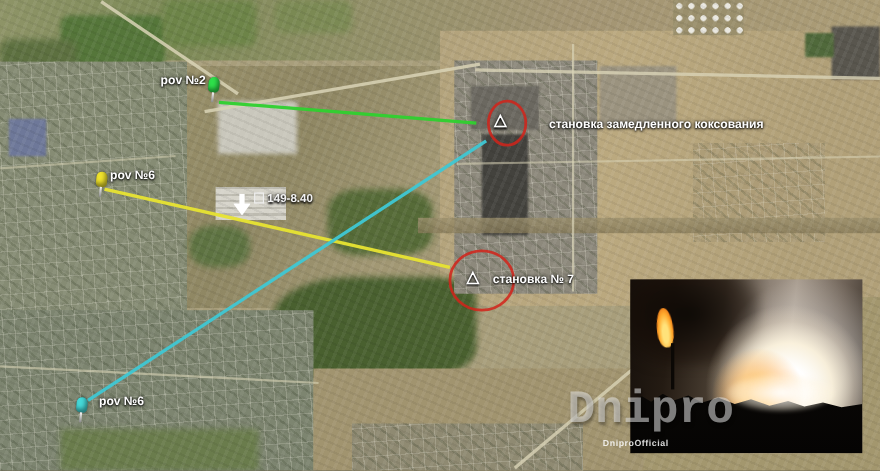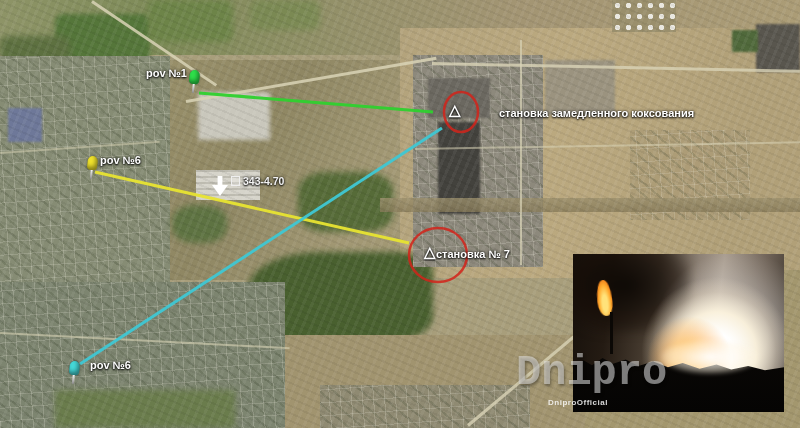--- a/index.html
+++ b/index.html
@@ -113,33 +113,33 @@
   </div>
   <div class="pin" style="left:87px;top:156px;">
     <div class="pin-head" style="background: rgb(240, 227, 44);"></div>
     <div class="pin-needle"></div>
   </div>
   <div class="pin" style="left:69px;top:361px;">
     <div class="pin-head" style="background: rgb(69, 217, 217);"></div>
     <div class="pin-needle"></div>
   </div>
 
-  <div class="mlabel" style="left:146px;top:67px;">pov №1</div>
+  <div class="mlabel" style="left:146px;top:67px;">pov №2</div>
   <div class="mlabel" style="left:100px;top:154px;">pov №6</div>
   <div class="mlabel" style="left:90px;top:359px;">pov №6</div>
 
   <div class="warrow" style="left:212px;top:176px;"></div>
   <div class="note" style="left:231px;top:175px;">
-    <span class="sq"></span><span>343-4.70</span>
+    <span class="sq"></span><span>149-8.40</span>
   </div>
 
   <div class="tri" style="left:449px;top:102px;">△</div>
   <div class="mlabel" style="left:465px;top:107px;padding-left:34px;">становка замедленного коксования</div>
   <div class="tri" style="left:424px;top:244px;">△</div>
-  <div class="mlabel" style="left:436px;top:248px;">становка № 7</div>
+  <div class="mlabel" style="left:448px;top:248px;">становка № 7</div>
 
   <div class="photo">
     <div class="ph-smoke"></div>
     <div class="ph-glow"></div>
     <div class="ph-glow2"></div>
     <div class="ph-flame"></div>
     <div class="ph-stack"></div>
     <div class="ph-ground"></div>
     <div class="ph-spot"></div>
   </div>

